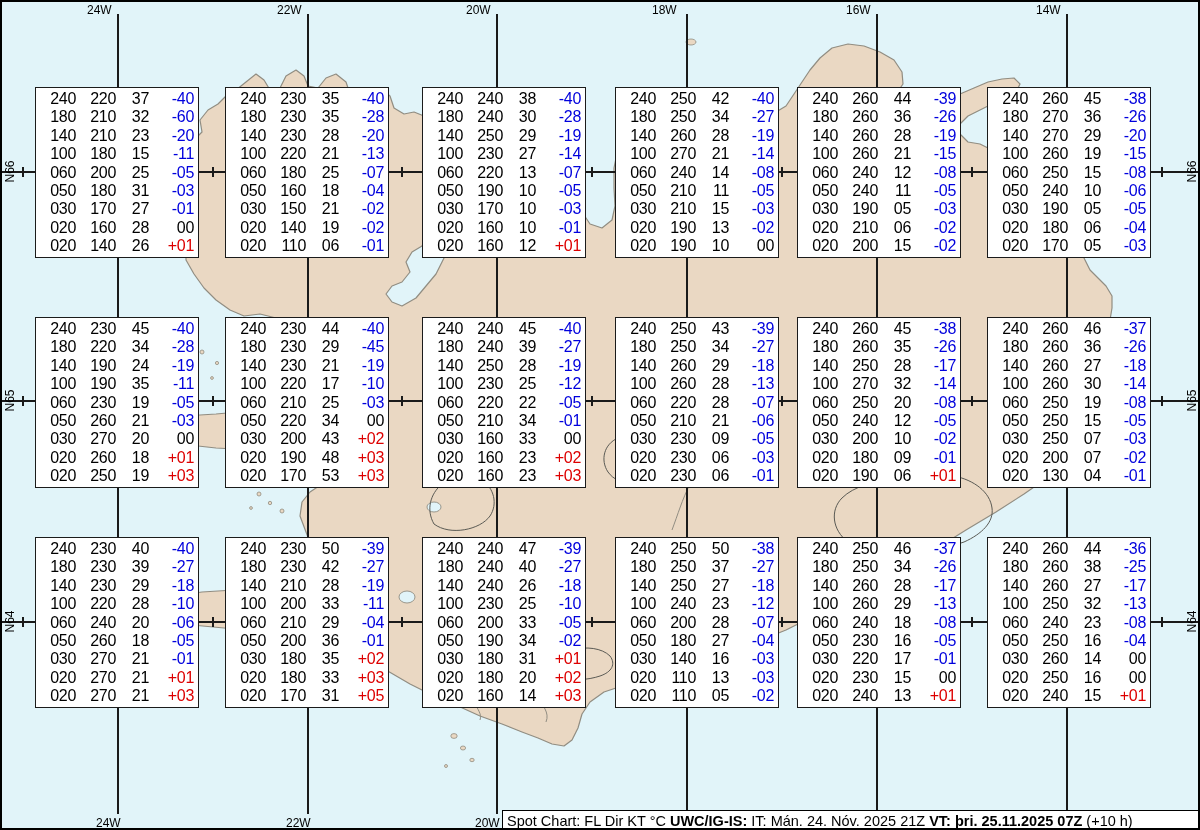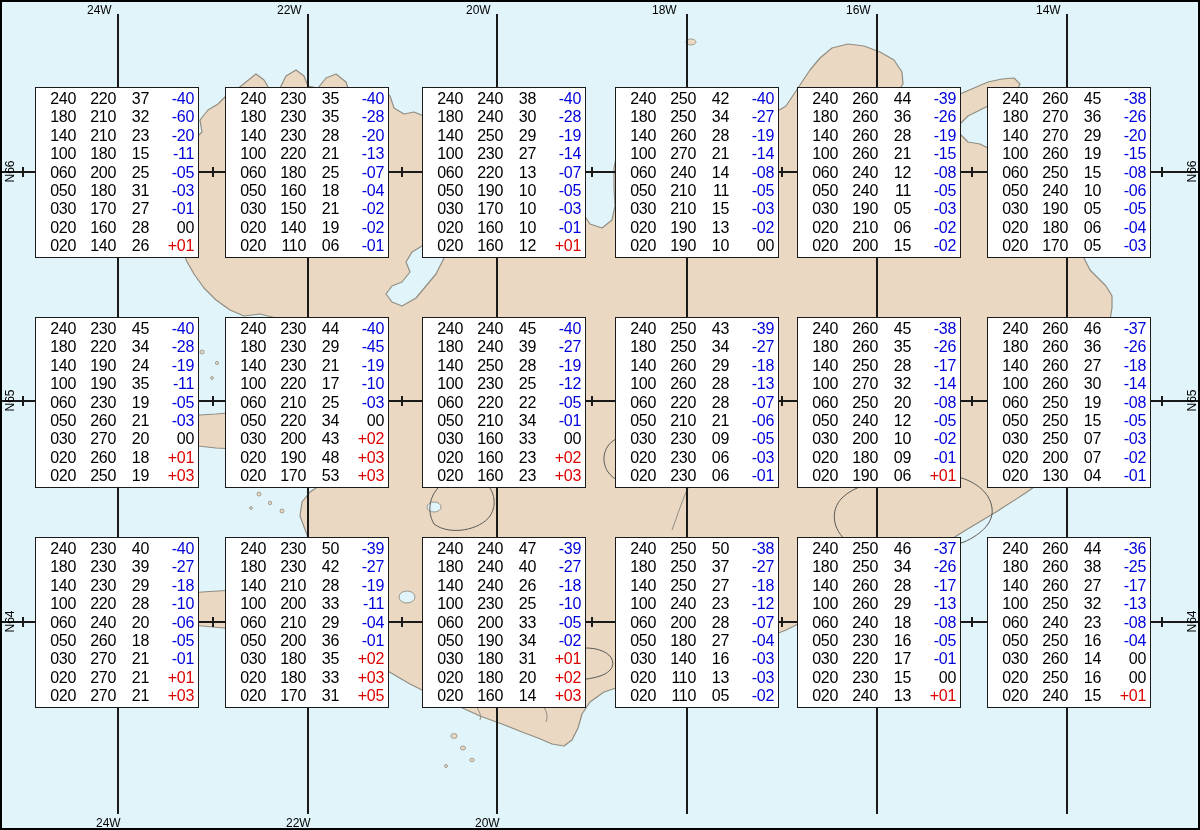--- a/index.html
+++ b/index.html
@@ -72,20 +72,23 @@
       <path d="M846,540 C830,528 828,508 840,496 C852,484 872,480 890,476 C910,472 932,470 952,474 C972,478 988,490 990,506 C992,520 980,532 962,540 C940,548 912,552 886,552 C870,552 858,548 846,540 Z"></path>
       <path d="M560,672 C554,662 558,652 570,648 C584,644 600,646 608,654 C614,662 610,670 598,674 C586,678 568,680 560,672 Z"></path>
     </g>
     <g fill="none" stroke="#918d82" stroke-width="1">
       <path d="M688,482 C680,498 676,512 670,528"></path>
       <path d="M536,694 C540,704 548,710 544,720"></path>
       <path d="M472,700 C476,708 480,712 478,718"></path>
     </g>
   </svg>
 
+  <div class="caption">
+    <span>Spot Chart: FL Dir KT °C </span><b>UWC/IG-IS:</b><span> IT: Mán. 24. Nóv. 2025 21Z </span><b>VT: þri. 25.11.2025 07Z</b><span> (+10 h)</span>
+  </div>
 
 <div class="vline" style="left: 115px;"></div>
     <div class="vline" style="left: 305px;"></div>
     <div class="vline" style="left: 494px;"></div>
     <div class="vline" style="left: 684px;"></div>
     <div class="vline" style="left: 874px;"></div>
     <div class="vline" style="left: 1064px;"></div>
     <div class="hline" style="top: 169px;"></div>
     <div class="hline" style="top: 398px;"></div>
     <div class="hline" style="top: 619px;"></div>

